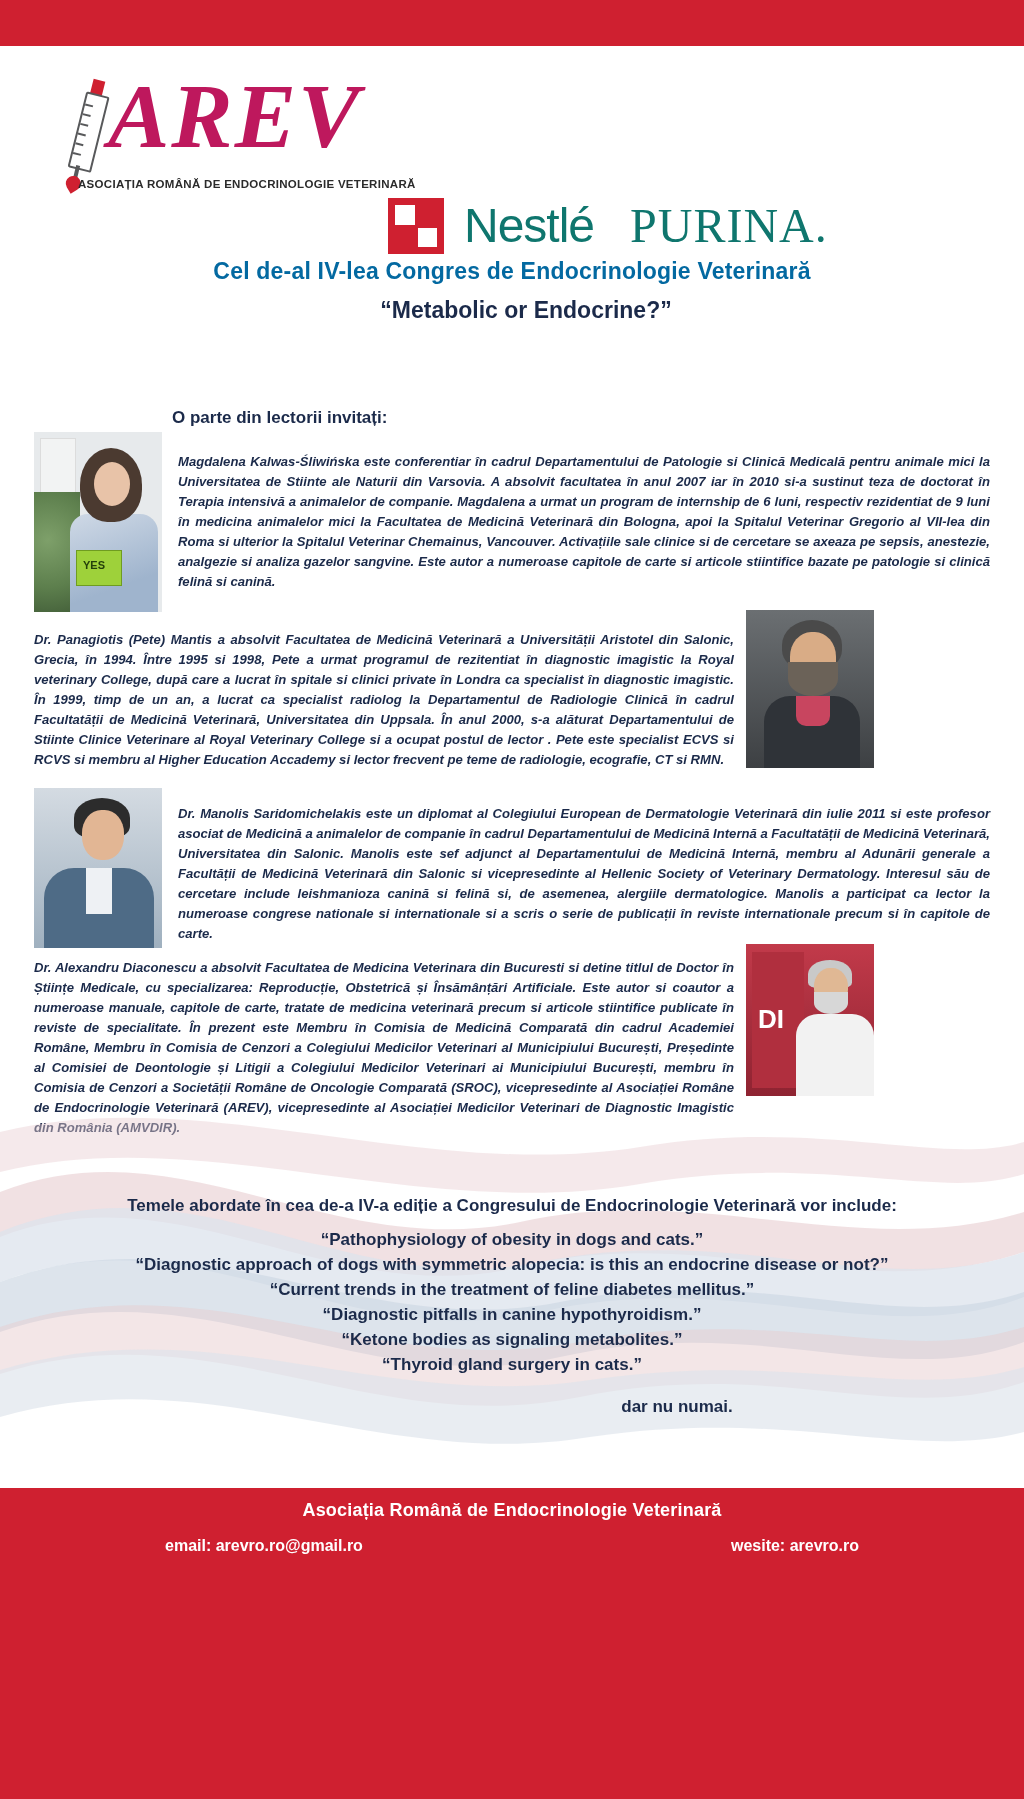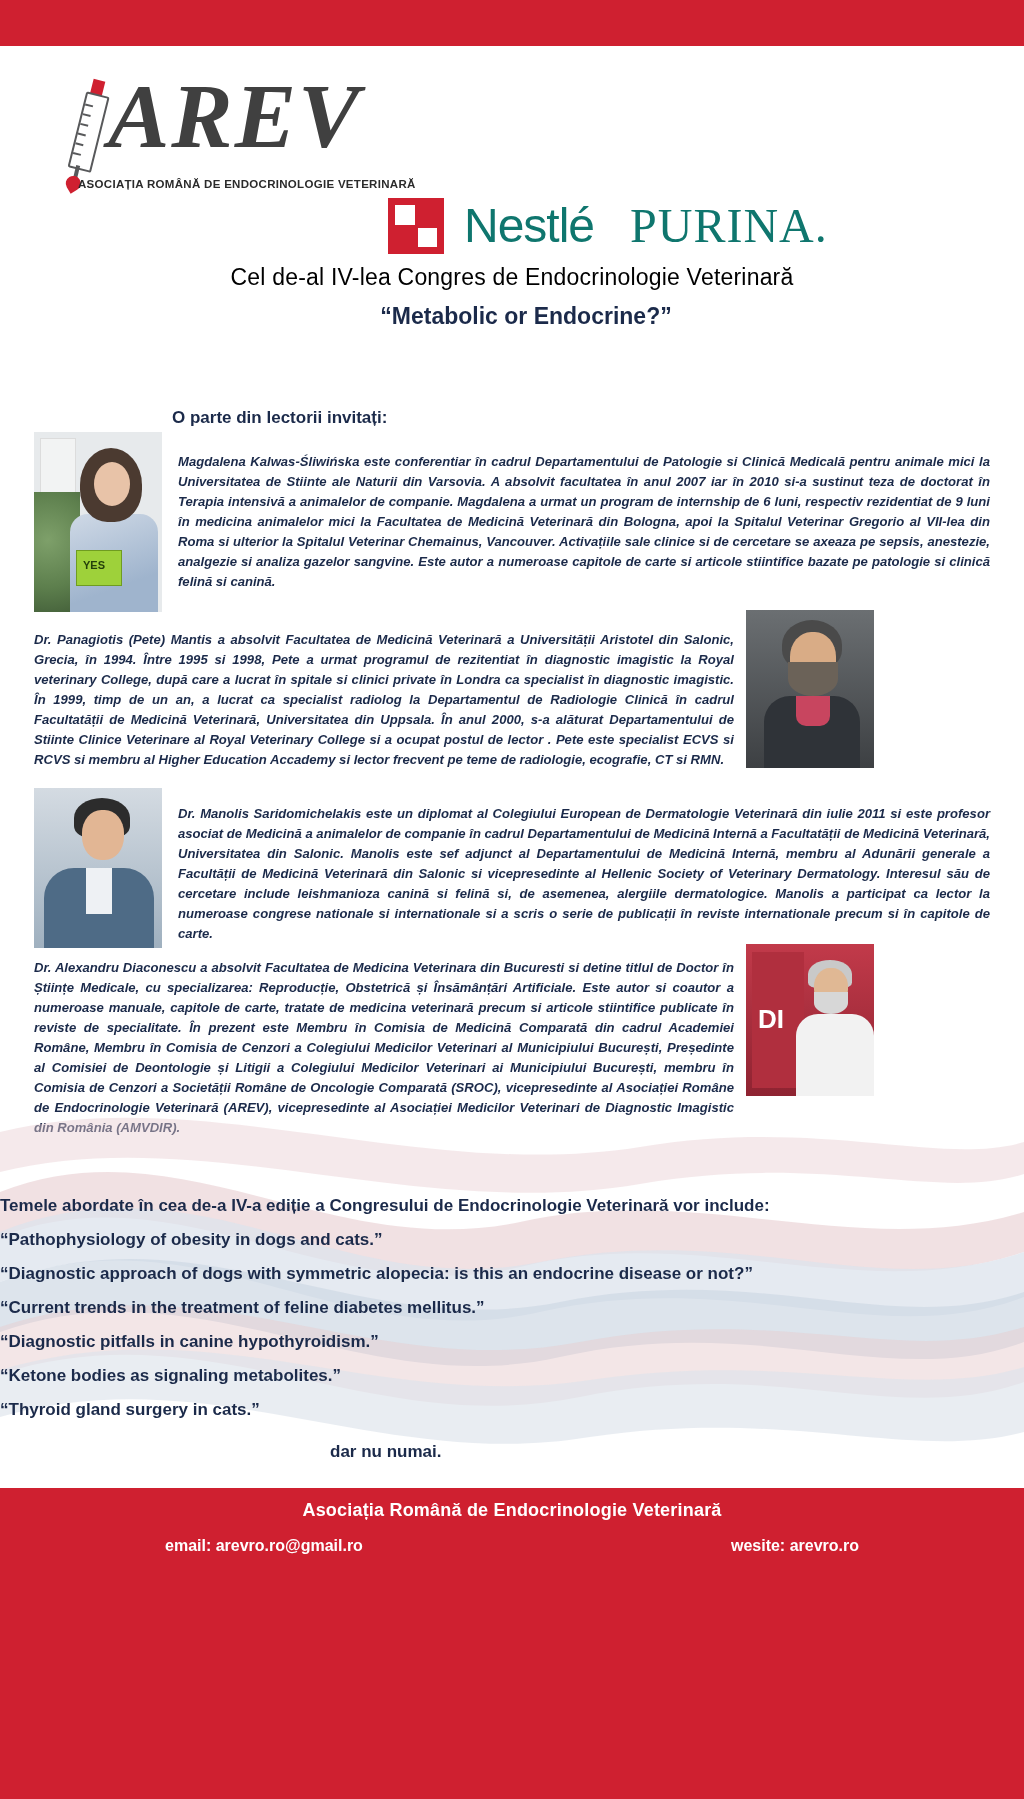--- a/index.html
+++ b/index.html
@@ -68,21 +68,21 @@
     height: 130px;
   }
   .logo-arev {
     position: absolute;
     left: 68px;
     top: 0px;
     font-family: "Liberation Serif", serif;
     font-size: 92px;
     font-weight: bold;
     font-style: italic;
-    color: #404040;
+    color: #be185d;
     letter-spacing: 2px;
     line-height: 1;
   }
   .logo-sub {
     position: absolute;
     left: 38px;
     top: 108px;
     font-size: 11.5px;
     font-weight: bold;
     color: #2b2b2b;
@@ -168,24 +168,23 @@
   
   .headline {
     position: absolute;
     top: 258px;
     left: 0;
     width: 1024px;
     text-align: center;
   }
   .headline .l1 {
     font-size: 23px;
-    font-weight: normal;
-    color: #000000;
+    font-weight: bold;
+    color: #0369a1;
     letter-spacing: 0.2px;
-    margin-top: 6px;
   }
   .headline .l2 {
     margin-top: 12px;
     font-size: 23px;
     font-weight: bold;
     color: #1b2a4a;
     margin-left: 28px;
   }
   .headline .l3 {
     margin-top: 12px;
@@ -273,31 +272,32 @@
     height: 380px;
     overflow: hidden;
   }
 
   
   .topics {
     position: absolute;
     left: 0;
     top: 1196px;
     width: 1024px;
+    text-align: center;
     color: #1b2a4a;
   }
   .topics .intro {
     font-size: 17px;
     font-weight: bold;
     margin-bottom: 14px;
   }
   .topics .topic {
     font-size: 17px;
     font-weight: bold;
-    margin: 14px 0;
+    margin: 5px 0;
   }
   .topics .tail {
     margin-top: 22px;
     font-size: 17px;
     font-weight: bold;
     padding-left: 330px;
   }
 </style>
 </head>
 <body>

